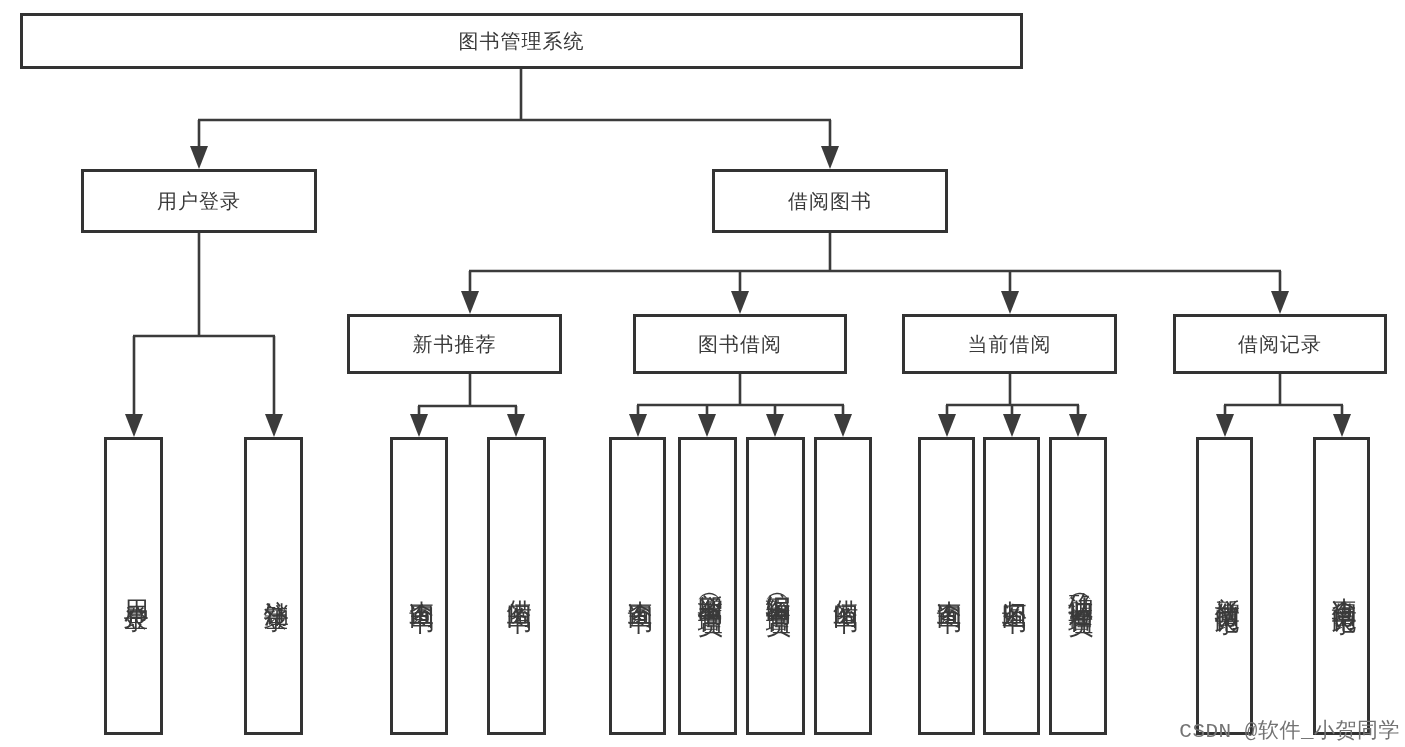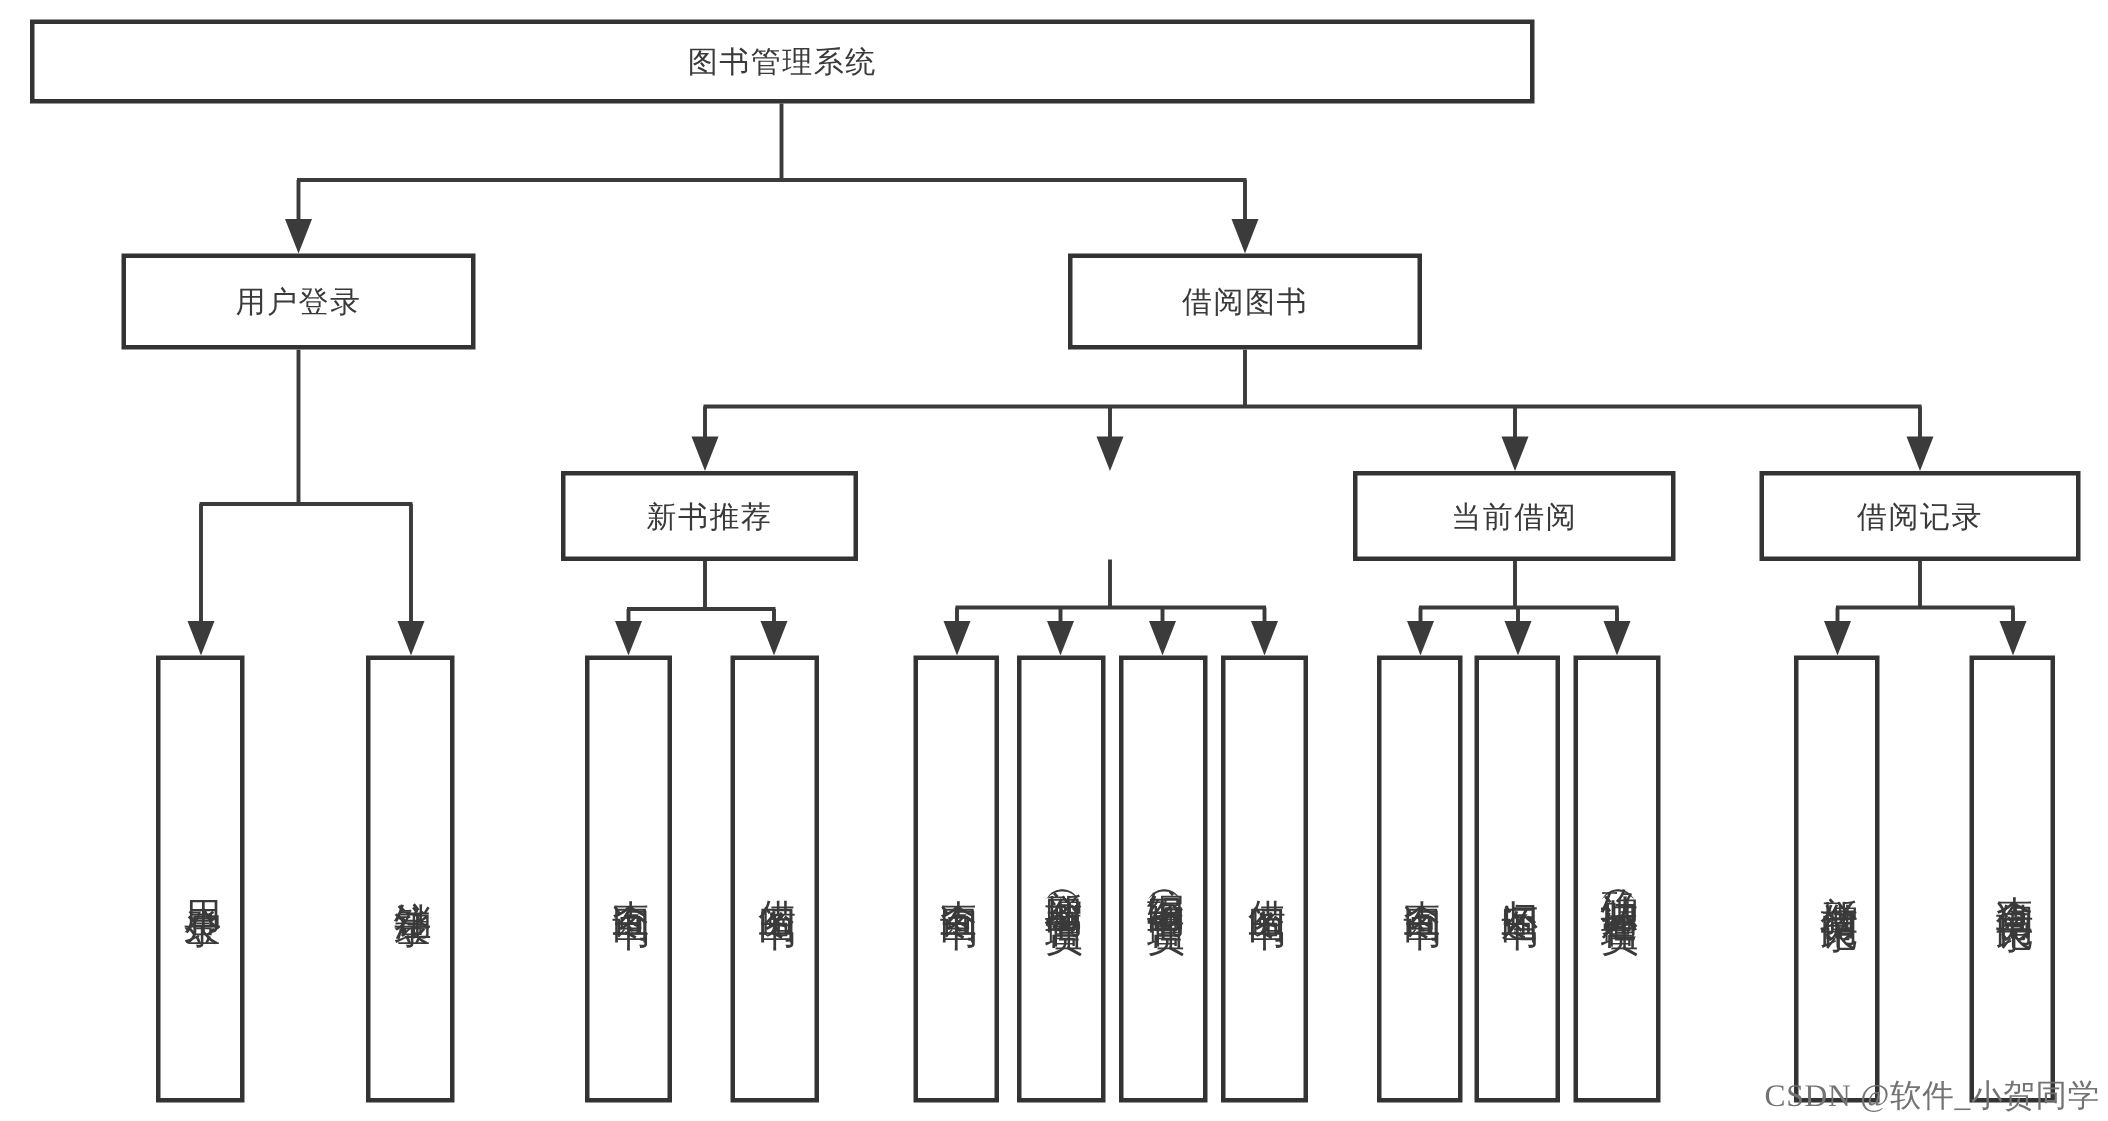--- a/index.html
+++ b/index.html
@@ -1,18 +1,18 @@
 <!DOCTYPE html>
 <html><head>
 <meta charset="utf-8">
 <style>
   html,body{margin:0;padding:0;background:#ffffff;}
   .stage{
     position:relative;width:1405px;height:747px;background:#ffffff;
-    font-family:Liberation Serif, serif;overflow:hidden;color:#3a3a3a;
+    font-family:Liberation Mono, monospace;overflow:hidden;color:#3a3a3a;
   }
   .connectors{position:absolute;left:0;top:0;}
   .node{
     position:absolute;box-sizing:border-box;background:#ffffff;
     border:3px solid #333333;display:flex;align-items:center;justify-content:center;
   }
   .hbox span{font-size:20px;letter-spacing:1px;white-space:nowrap;}
   .vbox .vtext{
     writing-mode:vertical-rl;text-orientation:mixed;
     font-size:25px;letter-spacing:3px;line-height:1.05;max-height:100%;
@@ -65,22 +65,25 @@
     <span>图书管理系统</span>
   </div>
 
   <div class="node hbox" style="left:81px;top:169px;width:236px;height:64px">
     <span>用户登录</span>
   </div>
   <div class="node hbox" style="left:712px;top:169px;width:236px;height:64px">
     <span>借阅图书</span>
   </div>
 
-  <div class="node hbox" style="left:374px;top:314px;width:198px;height:60px">
+  <div class="node hbox" style="left:347px;top:314px;width:215px;height:60px">
     <span>新书推荐</span>
+  </div>
+  <div class="node hbox" style="left:633px;top:314px;width:214px;height:60px">
+    <span>图书借阅</span>
   </div>
   <div class="node hbox" style="left:902px;top:314px;width:215px;height:60px">
     <span>当前借阅</span>
   </div>
   <div class="node hbox" style="left:1173px;top:314px;width:214px;height:60px">
     <span>借阅记录</span>
   </div>
 
   <div class="node vbox" style="left:104px;top:437px;width:59px;height:298px">
     <span class="vtext">用户登录</span>

